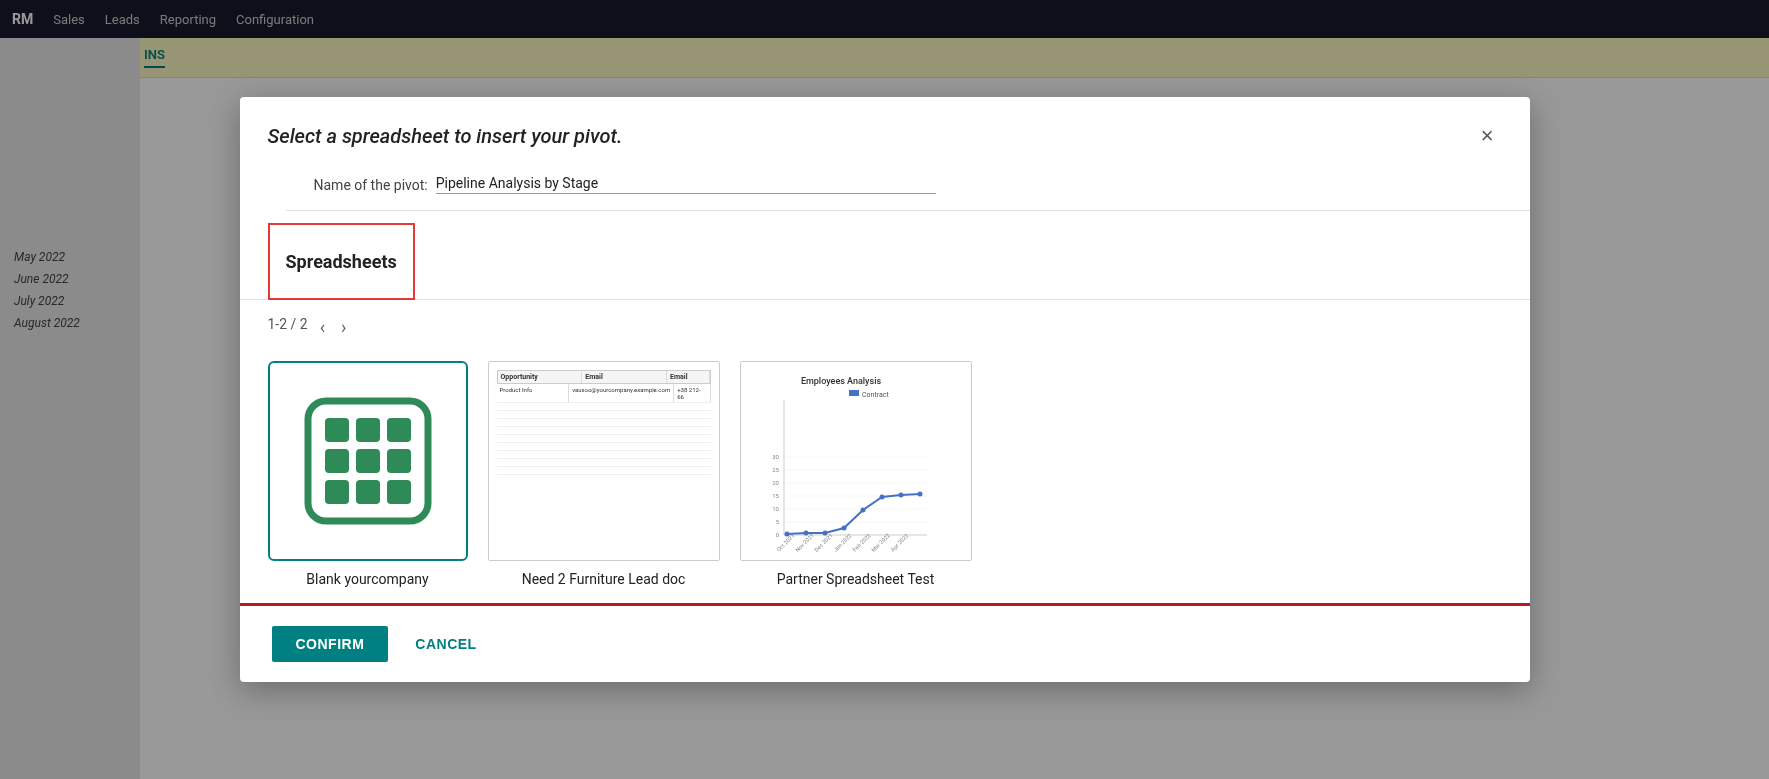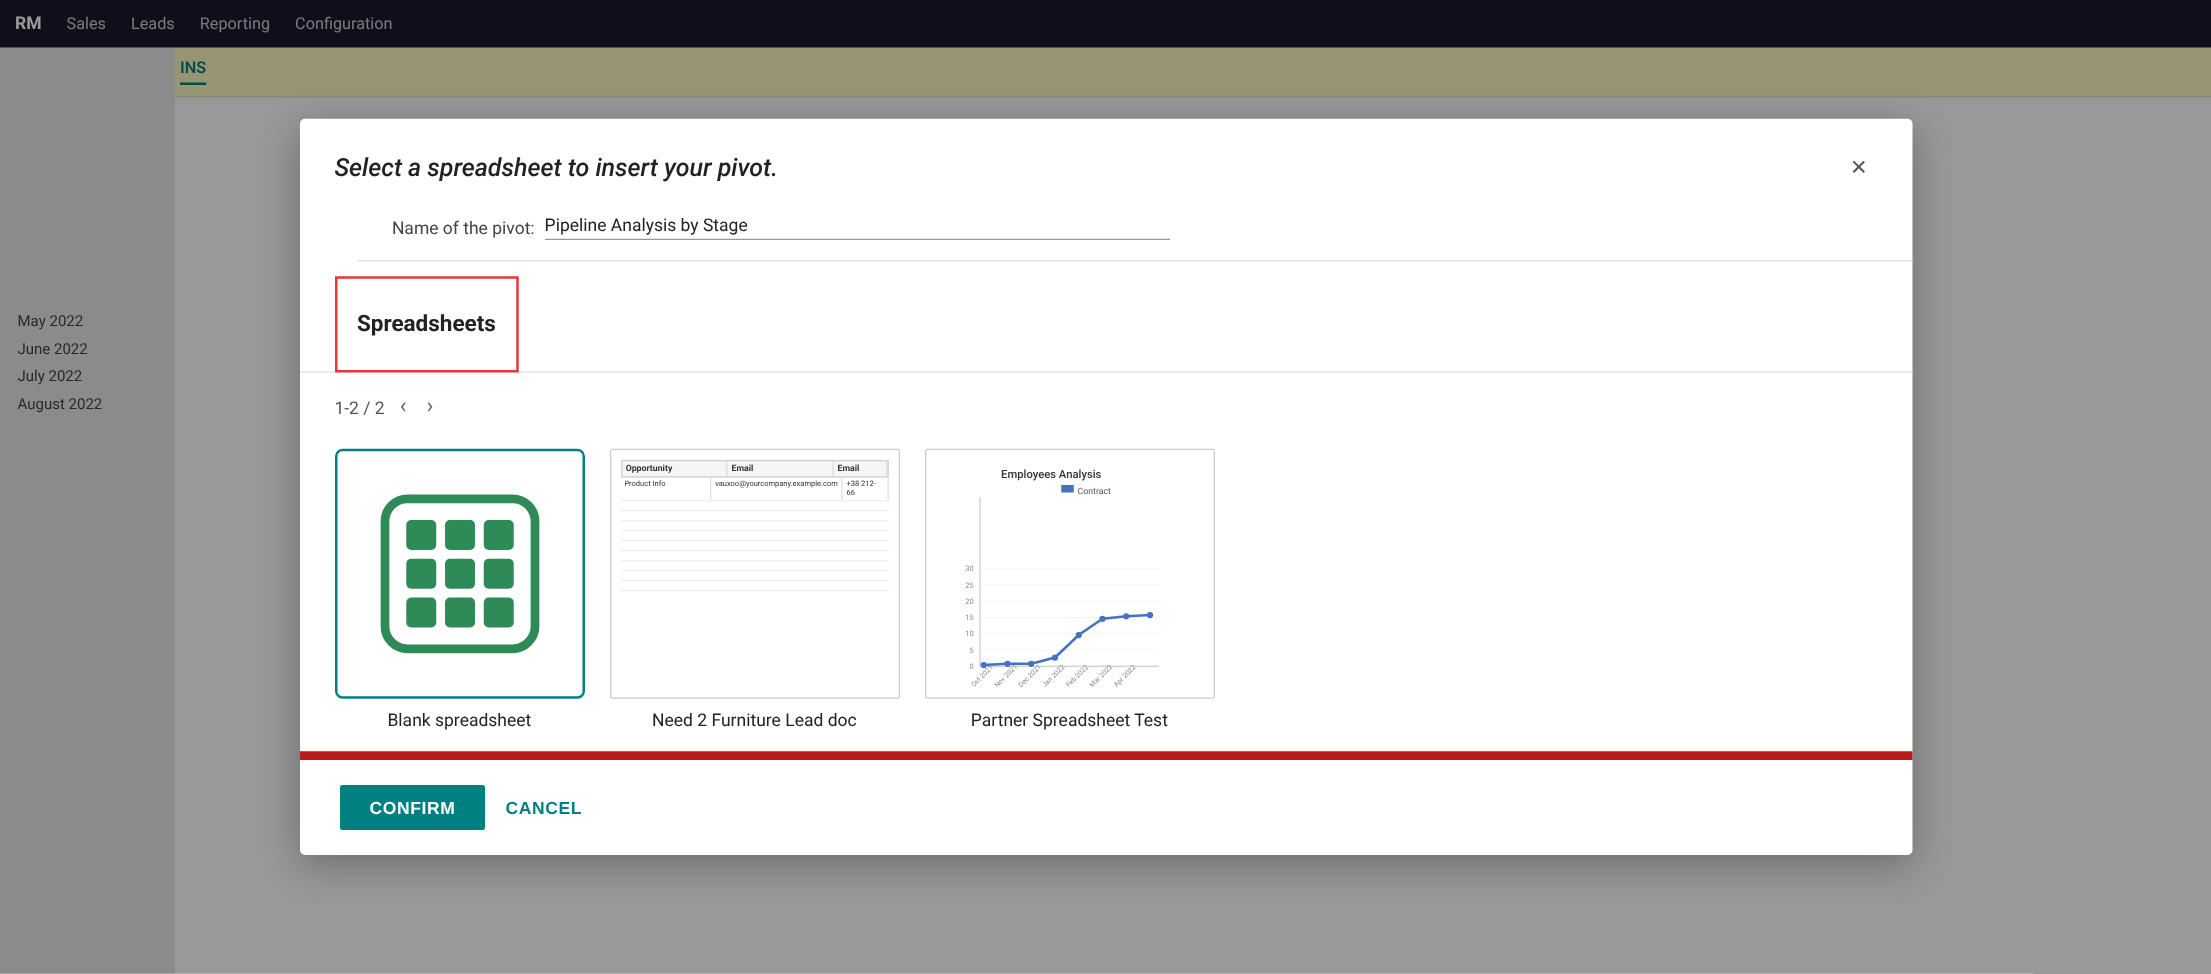--- a/index.html
+++ b/index.html
@@ -82,20 +82,21 @@
     .date-list {
       position: absolute;
       top: 200px; left: 0;
       width: 140px;
       padding: 8px;
     }
     .date-item {
       font-size: 12px;
       color: #444;
       padding: 4px 6px;
+      font-style: italic;
     }
 
     
     .overlay {
       position: absolute;
       top: 0; left: 0; right: 0; bottom: 0;
       background: rgba(0,0,0,0.4);
       z-index: 100;
       display: flex;
       align-items: center;
@@ -199,21 +200,21 @@
       color: #888;
       flex: 1;
       background: transparent;
     }
     .search-icon {
       font-size: 16px;
       color: #666;
     }
     .pagination {
       display: flex;
-      align-items: flex-end;
+      align-items: flex-start;
       gap: 8px;
       font-size: 14px;
       color: #555;
     }
     .pagination-nav {
       cursor: pointer;
       font-size: 18px;
       color: #666;
       padding: 0 4px;
     }
@@ -297,24 +298,24 @@
     .chart-thumb {
       width: 100%;
       height: 100%;
       padding: 8px;
       font-size: 8px;
     }
 
     
     .modal-footer {
       padding: 20px 32px;
-      border-top: 7px solid #b91c1c;
-      display: flex;
-      align-items: center;
-      gap: 16px;
+      border-top: 3px solid #b91c1c;
+      display: flex;
+      align-items: center;
+      gap: 27px;
     }
     .btn-confirm {
       background: #008080;
       color: #fff;
       border: none;
       padding: 10px 24px;
       font-size: 14px;
       font-weight: 700;
       letter-spacing: 0.5px;
       border-radius: 2px;
@@ -398,21 +399,21 @@
             <rect x="53" y="22" width="24" height="24" rx="4" fill="#2e8b57"></rect>
             <rect x="84" y="22" width="24" height="24" rx="4" fill="#2e8b57"></rect>
             <rect x="22" y="53" width="24" height="24" rx="4" fill="#2e8b57"></rect>
             <rect x="53" y="53" width="24" height="24" rx="4" fill="#2e8b57"></rect>
             <rect x="84" y="53" width="24" height="24" rx="4" fill="#2e8b57"></rect>
             <rect x="22" y="84" width="24" height="24" rx="4" fill="#2e8b57"></rect>
             <rect x="53" y="84" width="24" height="24" rx="4" fill="#2e8b57"></rect>
             <rect x="84" y="84" width="24" height="24" rx="4" fill="#2e8b57"></rect>
           </svg>
         </div>
-        <span class="card-label">Blank spreadsheet</span>
+        <span class="card-label">Blank yourcompany</span>
       </div>
 
       <div class="card">
         <div class="card-thumb-plain">
           <div class="lead-doc-thumb">
             <div class="lead-doc-header">
               <span>Opportunity</span>
               <span>Email</span>
               <span>Email</span>
             </div>

